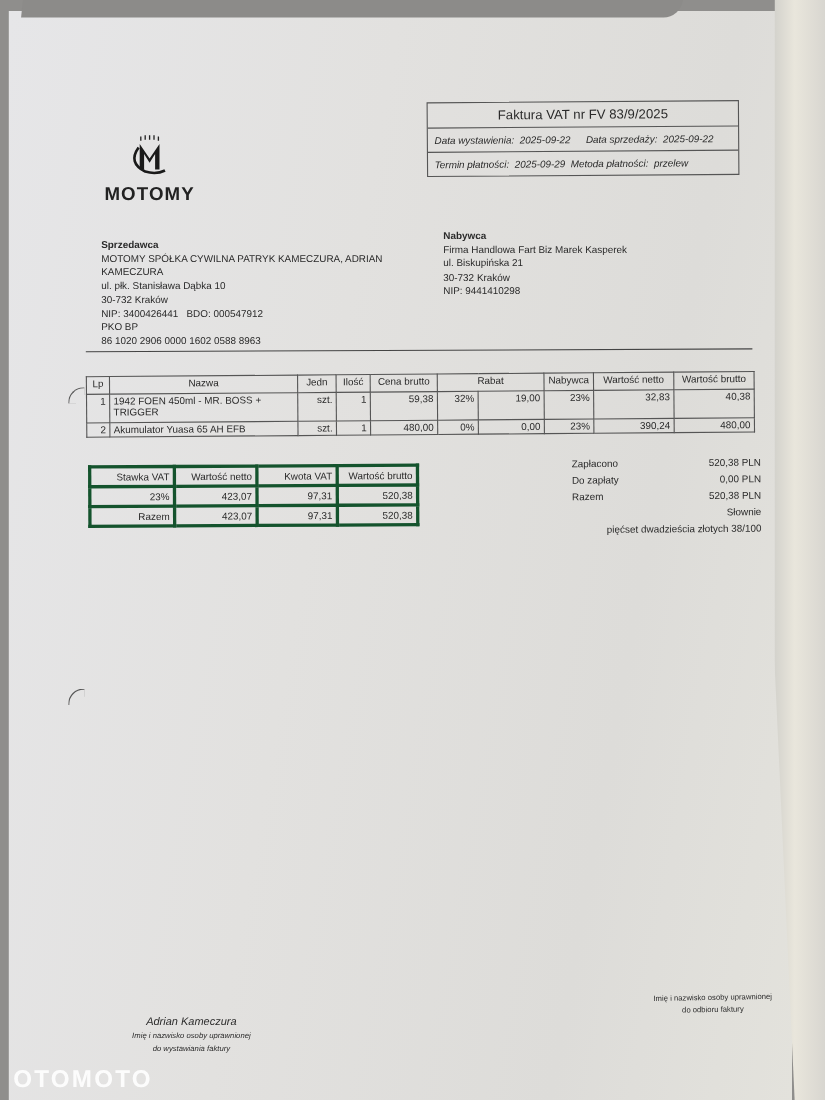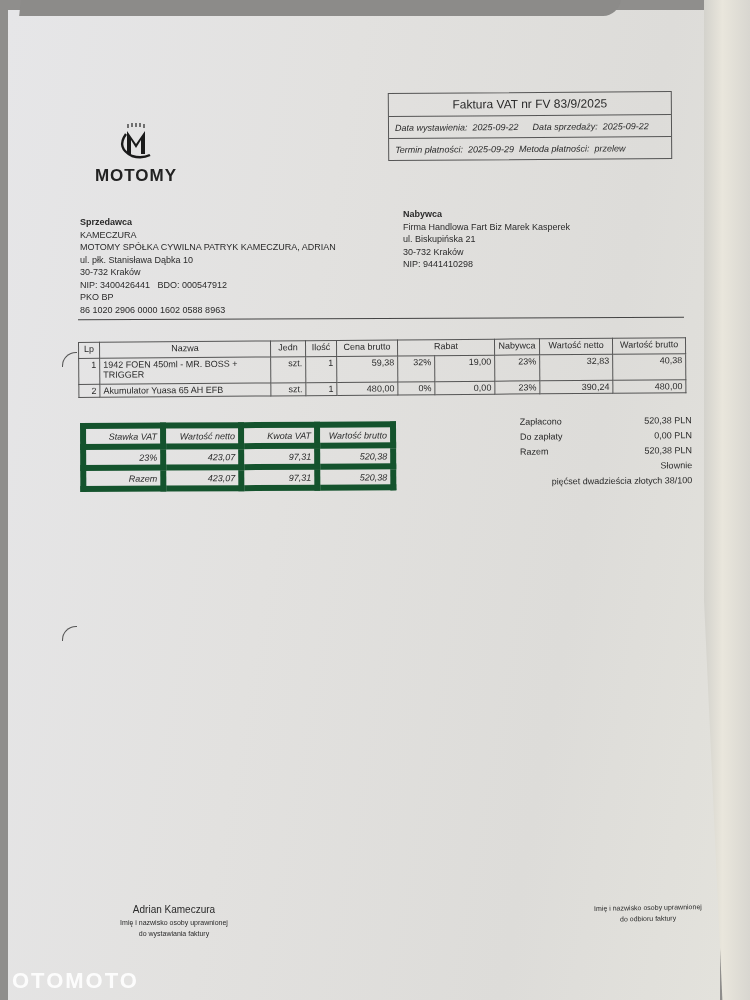--- a/index.html
+++ b/index.html
@@ -36,21 +36,21 @@
   .party { position: absolute; font-size: 9px; line-height: 12.5px; }
   .party .lbl { font-weight: bold; }
   .rule { position: absolute; left: 78px; top: 318px; width: 606px; border-top: 1px solid #444; transform: rotate(-0.25deg); }
   table { border-collapse: collapse; }
   .items { position: absolute; left: 78px; top: 342px; transform: rotate(-0.45deg); transform-origin: left top; font-size: 9px; }
   .items td, .items th { border: 1px solid #555; padding: 1px 3px; font-weight: normal; vertical-align: top; }
   .items th { text-align: center; height: 13px; }
   .r { text-align: right; }
   .c { text-align: right; }
   .vat { position: absolute; left: 80px; top: 423px; transform: rotate(-0.3deg); transform-origin: left top; font-size: 9px; }
-  .vat td, .vat th { border: 6px solid #14532d; padding: 1px 3px; font-weight: normal; height: 13px; font-style: italic; }
+  .vat td, .vat th { border: 3px solid #14532d; padding: 1px 3px; font-weight: normal; height: 13px; }
   .sum { position: absolute; left: 520px; top: 414px; width: 172px; font-size: 9px; line-height: 15px; transform: rotate(-0.5deg); }
   .sum .row { display: flex; justify-content: space-between; }
   .sum .b { font-weight: normal; }
   .sig { position: absolute; text-align: center; font-size: 7px; line-height: 11px; }
   .sig .name { font-size: 10px; line-height: 14px; }
   .watermark { position: absolute; left: 12px; top: 968px; color: #fff; font-size: 22px; font-weight: bold; letter-spacing: 2px; opacity: 0.92; }
   .curl { position: absolute; width: 14px; height: 14px; border-top: 1.5px solid #555; border-left: 1.5px solid #555; border-radius: 14px 0 0 0; }
 </style>
 </head>
 <body>
@@ -83,24 +83,24 @@
     <span>2025-09-22</span>
   </div>
   <div class="hdr-row">
     <span>Termin płatności:</span>
     <span style="">2025-09-29</span>
     <span>Metoda płatności:</span>
     <span>przelew</span>
   </div>
 </div>
 
-<div class="party" style="left:80px; top:216px;">
+<div class="party" style="left:92px; top:216px;">
   <div class="lbl">Sprzedawca</div>
+  <div>MOTOMY SPÓŁKA CYWILNA PATRYK KAMECZURA, ADRIAN</div>
   <div>KAMECZURA</div>
-  <div>MOTOMY SPÓŁKA CYWILNA PATRYK KAMECZURA, ADRIAN</div>
   <div>ul. płk. Stanisława Dąbka 10</div>
   <div>30-732 Kraków</div>
   <div style="white-space:pre">NIP: 3400426441   BDO: 000547912</div>
   <div>PKO BP</div>
   <div>86 1020 2906 0000 1602 0588 8963</div>
 </div>
 
 <div class="party" style="left:403px; top:208px;">
   <div class="lbl">Nabywca</div>
   <div>Firma Handlowa Fart Biz Marek Kasperek</div>
@@ -190,21 +190,21 @@
     <span class="b">0,00 PLN</span>
   </div>
   <div class="row">
     <span>Razem</span>
     <span>520,38 PLN</span>
   </div>
   <div style="text-align:right">Słownie</div>
   <div style="text-align:right; margin-right:0px; margin-left:-20px">pięćset dwadzieścia złotych 38/100</div>
 </div>
 
-<div class="sig" style="left:104px; top:903px; width:140px;">
+<div class="sig" style="left:104px; top:923px; width:140px;font-style:italic;">
   <div class="name">Adrian Kameczura</div>
   <div>Imię i nazwisko osoby uprawnionej</div>
   <div>do wystawiania faktury</div>
 </div>
 <div class="sig" style="left:578px; top:902px; width:140px; transform:rotate(-1deg);">
   <div>Imię i nazwisko osoby uprawnionej</div>
   <div>do odbioru faktury</div>
 </div>
 
 <div class="watermark">OTOMOTO</div>

